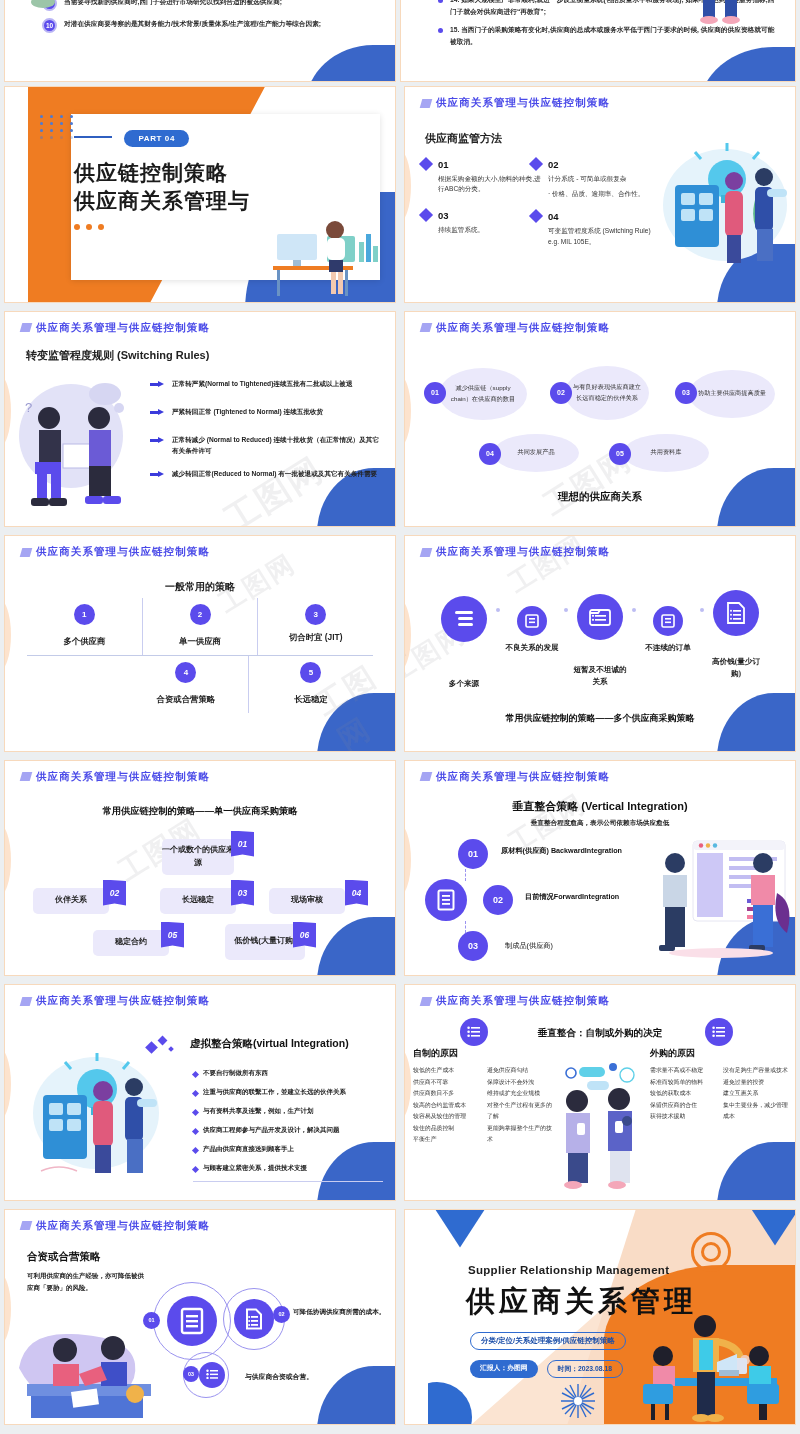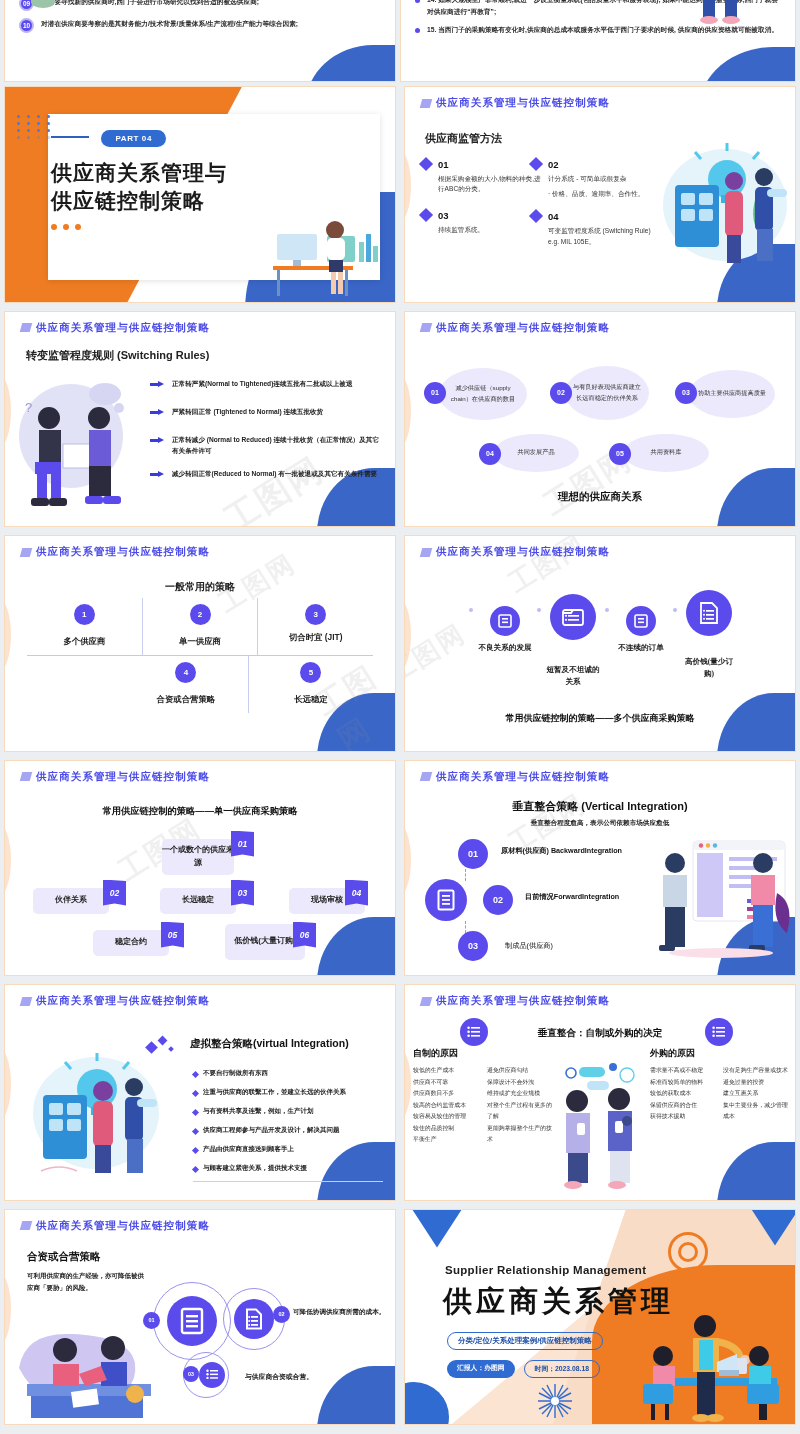--- a/index.html
+++ b/index.html
@@ -6,21 +6,21 @@
   body {
     width: 800px; height: 1434px;
     background: #eceff1;
     font-family: "Liberation Sans", "DejaVu Sans", sans-serif;
     overflow: hidden;
   }
   .deck { display:flex; flex-wrap:wrap; width:800px; }
   .slide-cell { width:400px; height:224.5px; padding:4px; }
   .slide {
     position:relative; width:100%; height:100%;
-    background:#fff; border:1px solid #f7d9bc; overflow:hidden;
+    background:#fff; border:1px solid #f7d9bc; overflow:hidden;padding-left:23px;
   }
   
   .hdr { position:absolute; top:9px; left:16px; display:flex; align-items:center; gap:5px; z-index:6;}
   .hdr-mark { width:10px; height:9px; background:#8e8ef0; transform:skewX(-16deg); opacity:.8;}
   .hdr-t { font-size:10.5px; font-weight:bold; color:#4a4ae8; letter-spacing:1.1px; white-space:nowrap;}
   
   .blob {
     position:absolute; right:-14px; bottom:-26px; width:92px; height:84px;
     background:#3a66c8; border-radius:62% 0 0 0/78% 0 0 0; z-index:1;
   }
@@ -216,22 +216,22 @@
             <i style="opacity:.5"></i>
             <i style="opacity:.5"></i>
             <i style="opacity:.3"></i>
             <i style="opacity:.3"></i>
         </div>
         <div class="cv-card"></div>
         <div class="cv-inner">
           <span class="cv-line"></span>
           <span class="cv-pill">PART 04</span>
           <div class="cv-h">
+            <div>供应链控制策略</div>
             <div>供应商关系管理与</div>
-            <div>供应链控制策略</div>
           </div>
           <div class="cv-tri">
               <i></i>
               <i></i>
               <i></i>
             </div>
         </div>
         <div class="fig" style="right:14px;bottom:4px;width:110px;height:88px;z-index:6;">
           <svg viewBox="0 0 110 88" width="110" height="88">
             <rect x="56" y="26" width="28" height="26" rx="2" fill="#7fd0c8"></rect>
@@ -461,20 +461,32 @@
   <div class="slide-cell">
     <div class="slide">
       <div class="blob2"></div>
       <div class="hdr">
         <span class="hdr-mark"></span>
         <span class="hdr-t">供应商关系管理与供应链控制策略</span>
       </div>
       <div class="wm" style="left:100px;top:10px;font-size:26px;">工图网</div>
       <div class="wm" style="left:-20px;top:100px;font-size:26px;">工图网</div>
       <div class="crow" style="z-index:5;">
+        <div class="citem" style="margin-top:10px;">
+          <div class="cbig">
+            <svg width="22" height="22" viewBox="0 0 22 22">
+                <g fill="#fff">
+              <rect x="2" y="3" width="18" height="3" rx="1.5"></rect>
+                  <rect x="5" y="9" width="15" height="3" rx="1.5"></rect>
+              <rect x="5" y="15" width="15" height="3" rx="1.5"></rect>
+                </g>
+              </svg>
+          </div>
+          <div class="clbl" style="margin-top:36px;">多个来源</div>
+        </div>
         <span class="cdot"></span>
         <div class="citem" style="margin-top:20px;justify-content:space-between;">
           <div class="csm">
             <svg width="14" height="14" viewBox="0 0 14 14">
                 <rect x="1" y="1" width="12" height="12" rx="1.5" fill="none" stroke="#fff" stroke-width="1.6"></rect>
               <rect x="4" y="4" width="6" height="1.6" fill="#fff"></rect>
                 <rect x="4" y="7.5" width="6" height="1.6" fill="#fff"></rect>
               </svg>
           </div>
           <div class="clbl">不良关系的发展</div>
@@ -543,21 +555,21 @@
       <div class="tag" style="left:28px;top:127px;width:76px;height:26px;z-index:4;">
         <span>伙伴关系</span>
         </div>
       <div class="ribbon" style="left:98px;top:119px;z-index:5;">02</div>
 
       <div class="tag" style="left:155px;top:127px;width:76px;height:26px;z-index:4;">
         <span>长远稳定</span>
         </div>
       <div class="ribbon" style="left:226px;top:119px;z-index:5;">03</div>
 
-      <div class="tag" style="left:284px;top:127px;width:76px;height:26px;z-index:4;">
+      <div class="tag" style="left:264px;top:127px;width:76px;height:26px;z-index:4;">
         <span>现场审核</span>
         </div>
       <div class="ribbon" style="left:340px;top:119px;z-index:5;">04</div>
 
       <div class="tag" style="left:88px;top:169px;width:76px;height:26px;z-index:4;">
         <span>稳定合约</span>
         </div>
       <div class="ribbon" style="left:156px;top:161px;z-index:5;">05</div>
 
       <div class="tag" style="left:220px;top:163px;width:80px;height:36px;z-index:4;">

